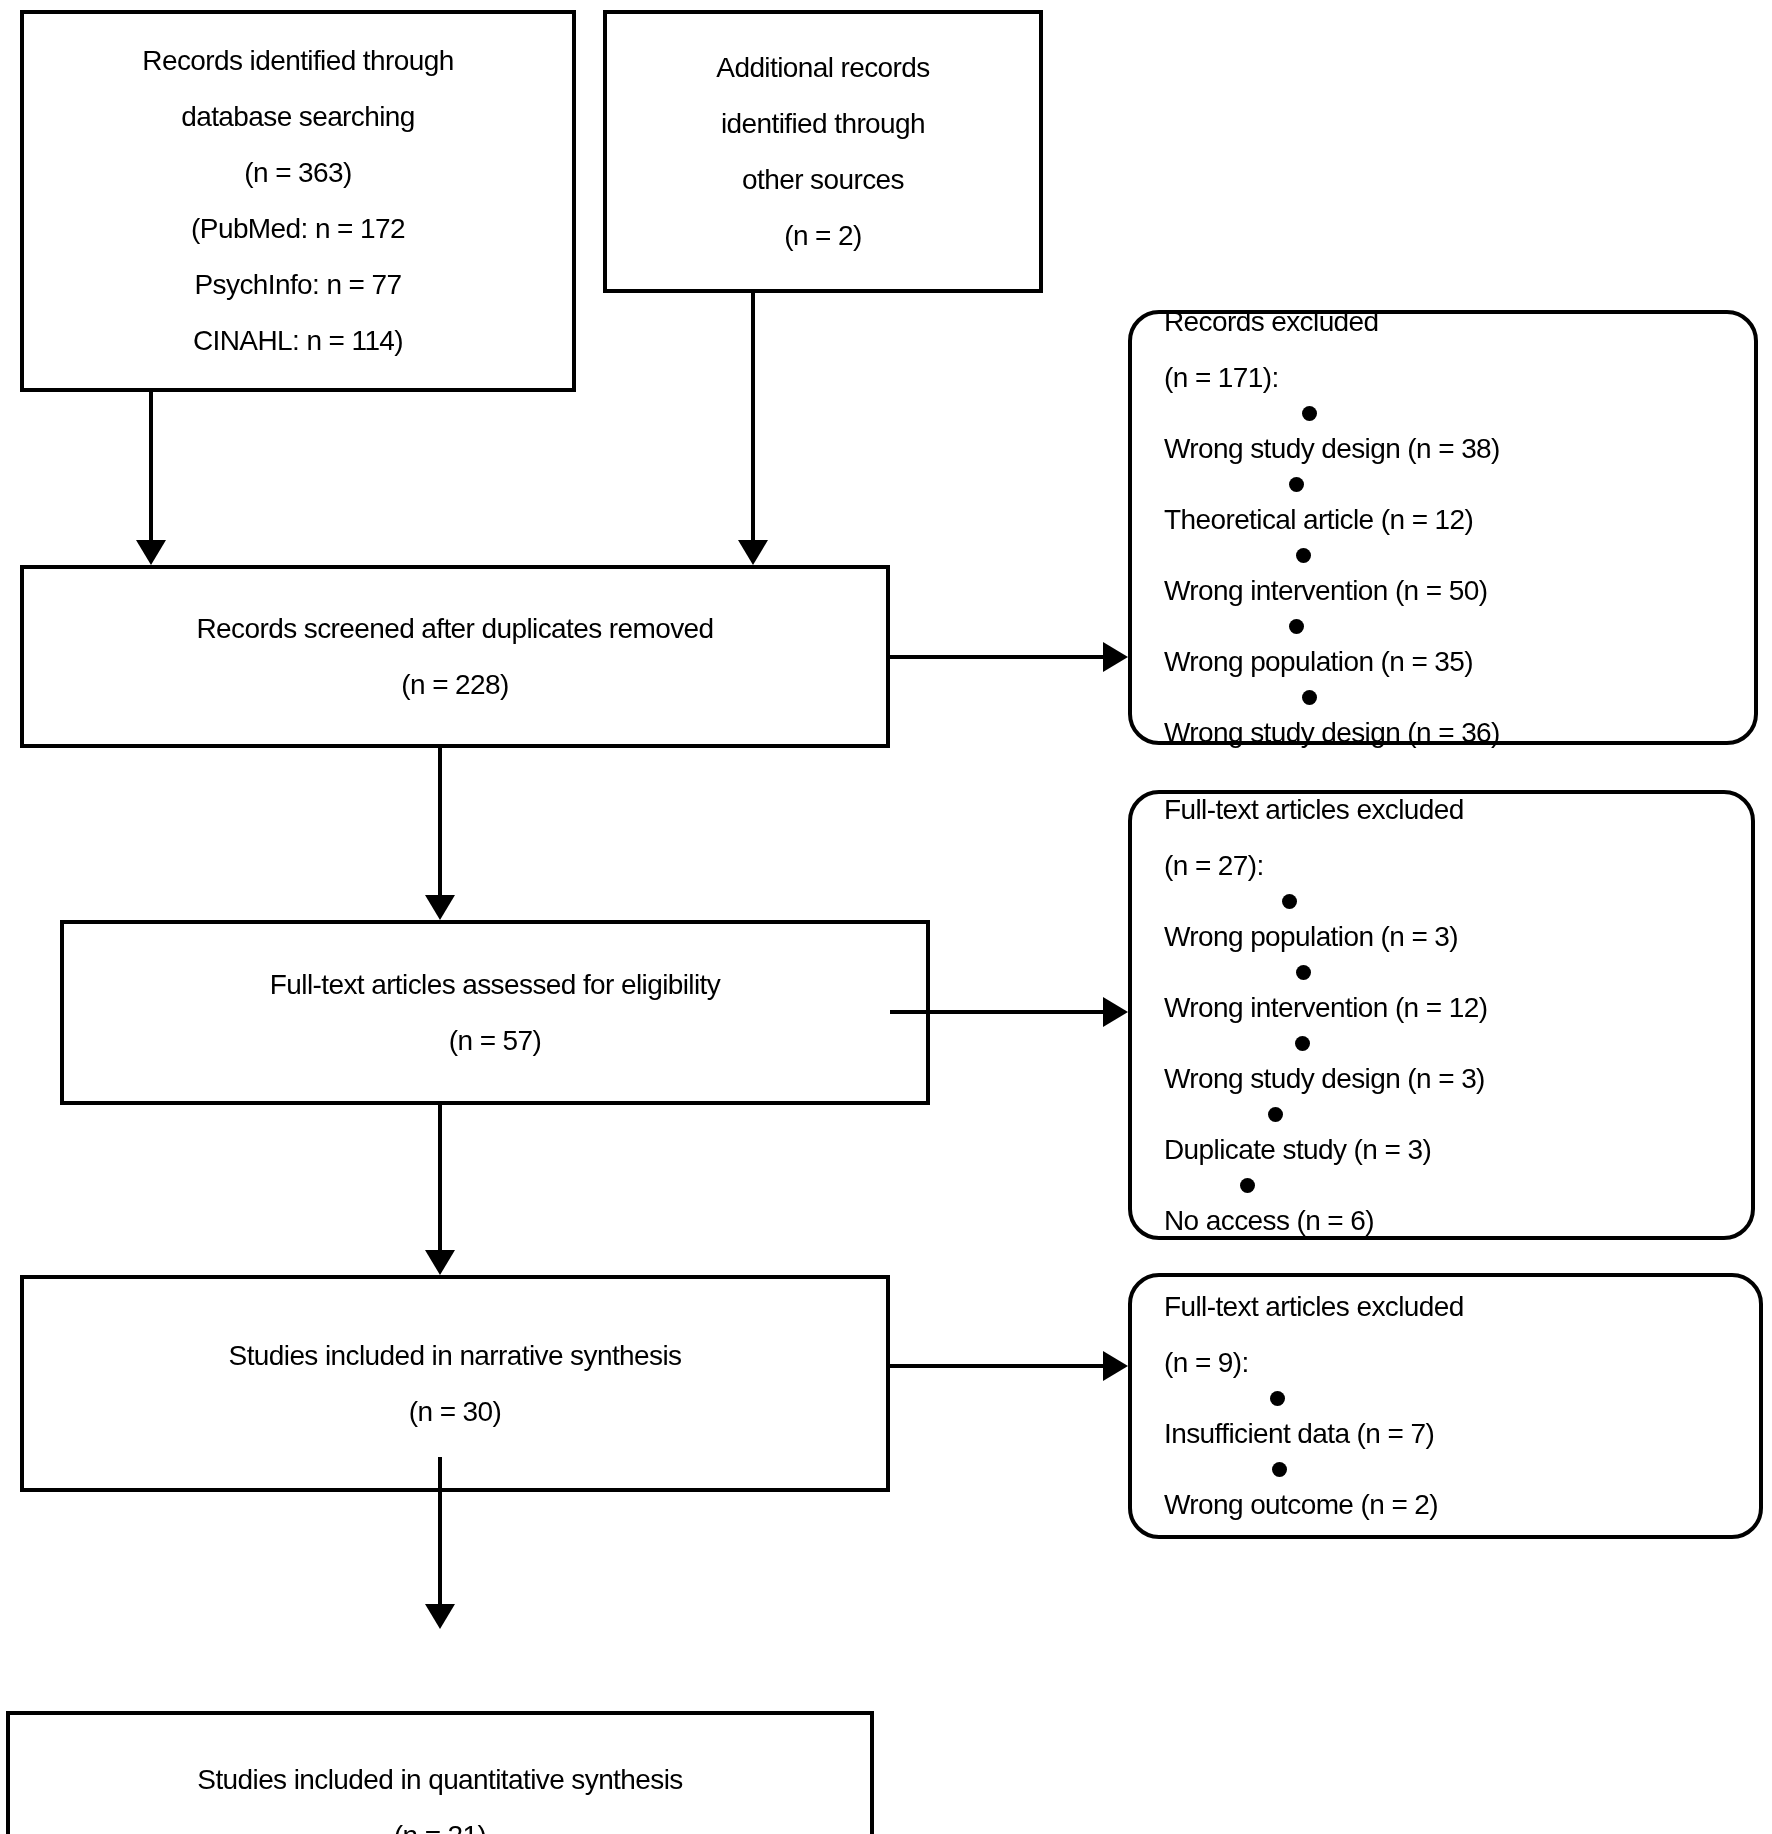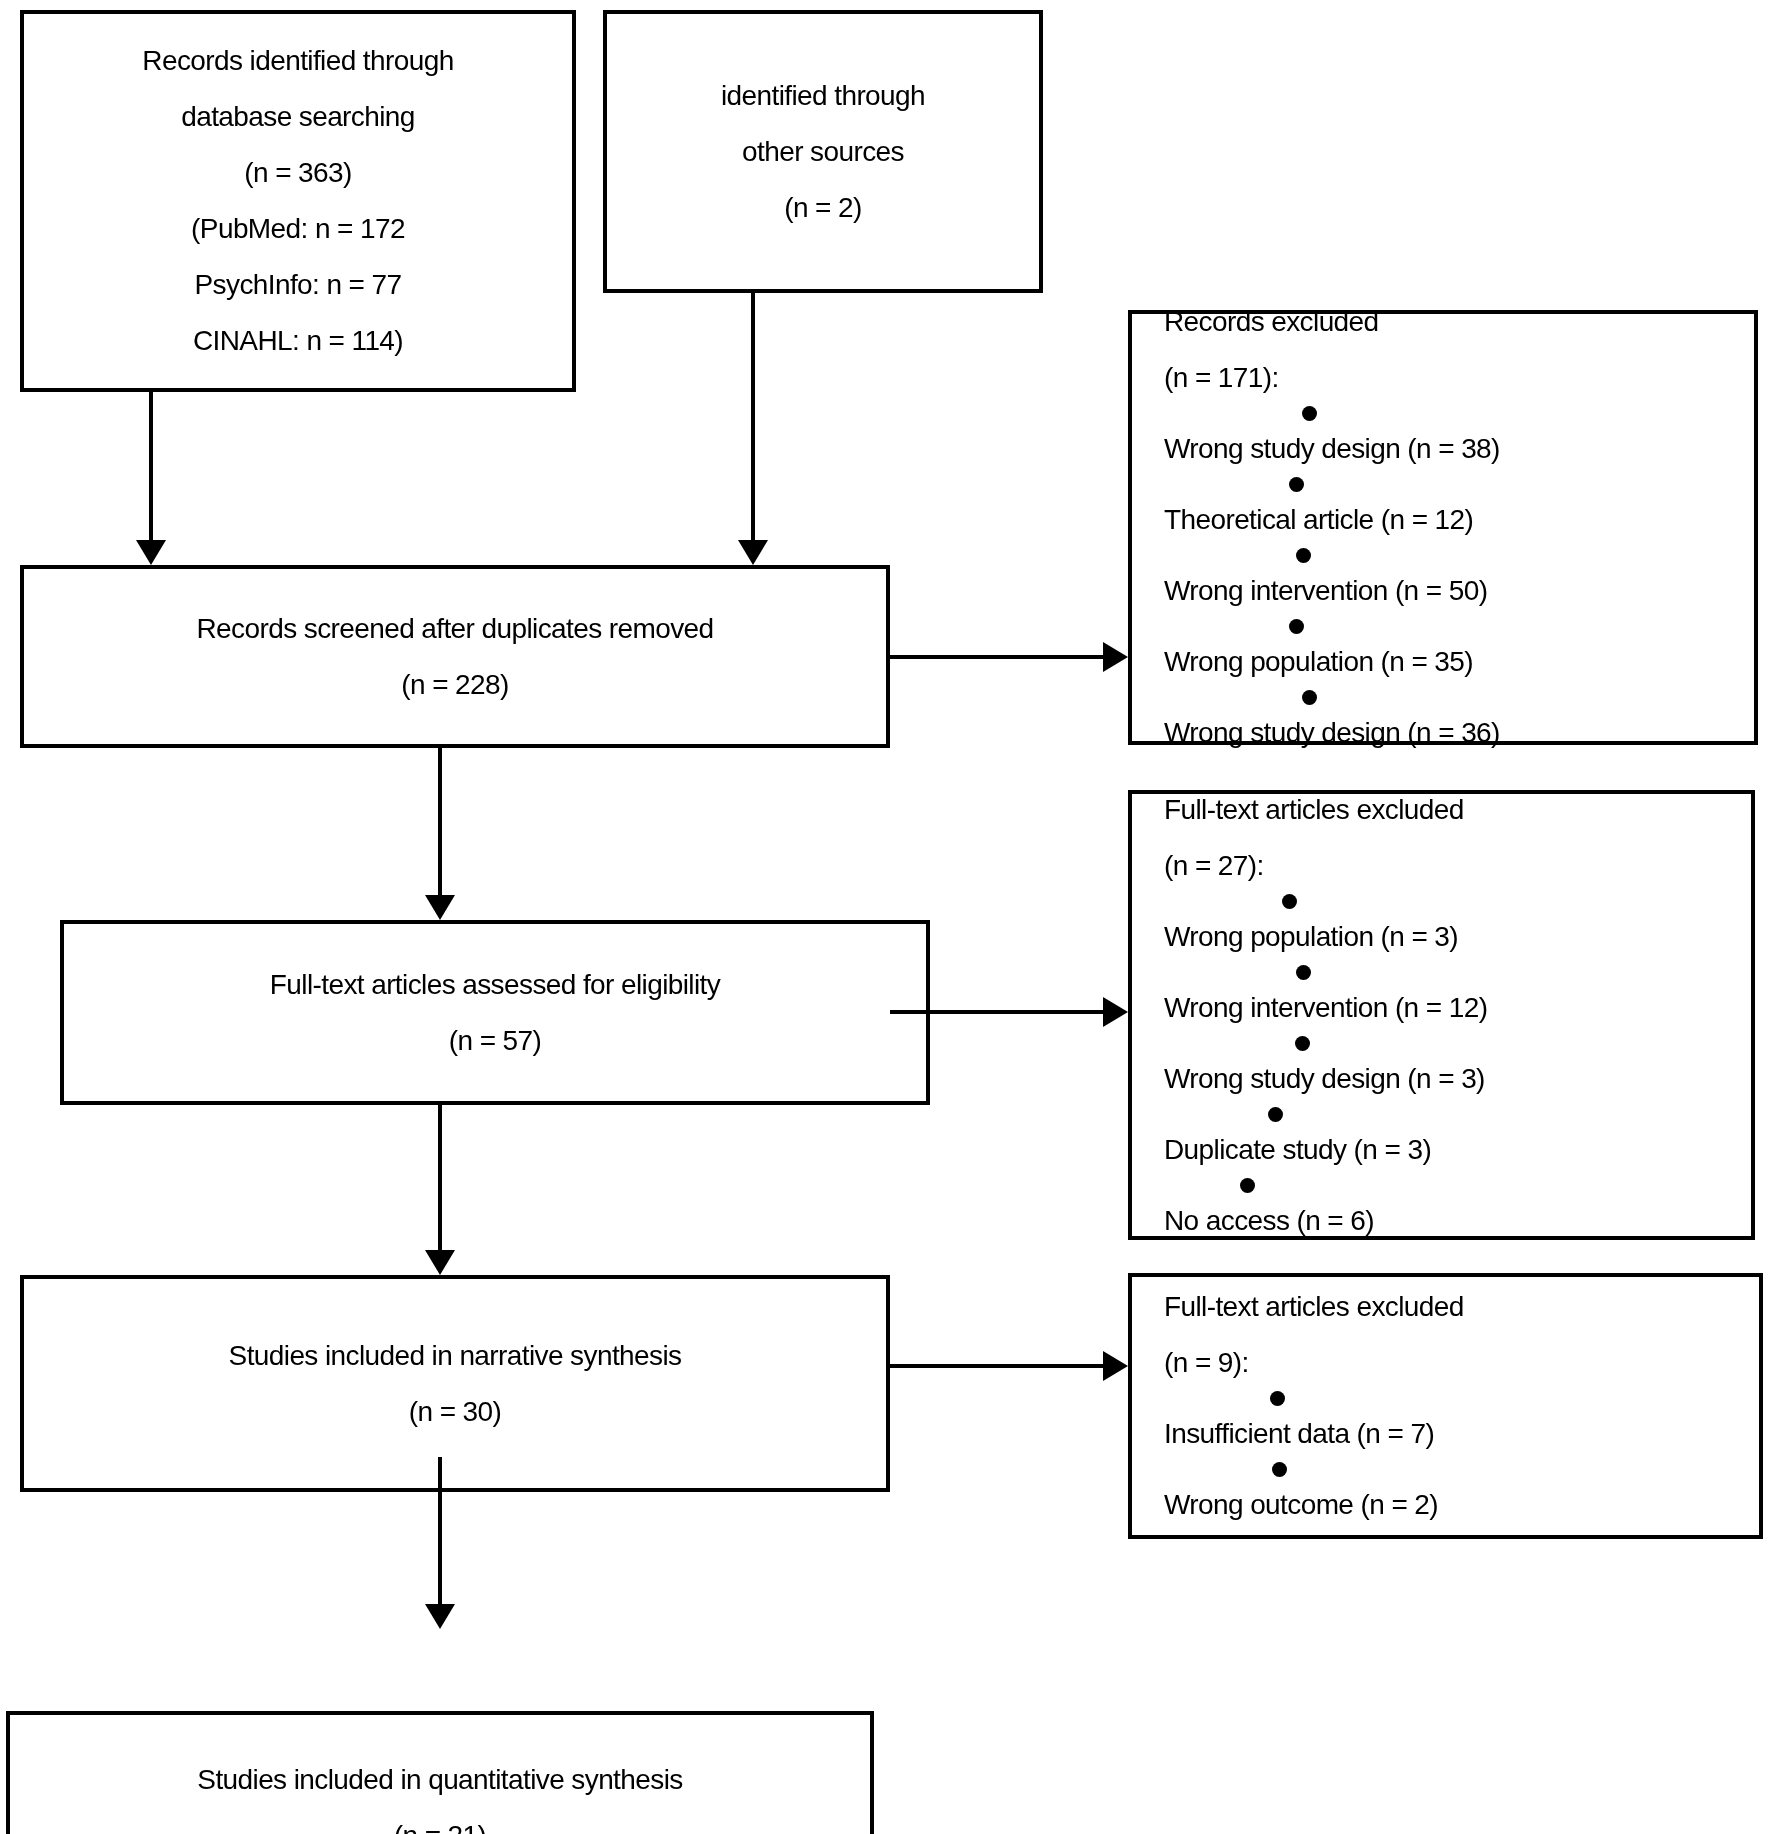--- a/index.html
+++ b/index.html
@@ -32,20 +32,21 @@
     align-items:center;
     text-align:center;
   }
   .box.bullets{
     display:flex;
     flex-direction:column;
     justify-content:center;
     align-items:flex-start;
     text-align:right;
     padding:10px 10px 10px 32px;
+    border-radius:31px;
   }
   .line{
     line-height:56px;
     white-space:nowrap;
   }
   .bullet-row{
     display:flex;
     align-items:center;
     line-height:56px;
     white-space:nowrap;
@@ -93,20 +94,21 @@
   <div class="box center" style="left:20px;top:10px;width:556px;height:382px;">
     <div class="line">Records identified through</div>
     <div class="line">database searching</div>
     <div class="line">(n = 363)</div>
     <div class="line">(PubMed: n = 172</div>
     <div class="line">PsychInfo: n = 77</div>
     <div class="line">CINAHL: n = 114)</div>
   </div>
 
   <div class="box center" style="left:603px;top:10px;width:440px;height:283px;">
+    <div class="line">Additional records</div>
     <div class="line">identified through</div>
     <div class="line">other sources</div>
     <div class="line">(n = 2)</div>
   </div>
 
   <div class="box bullets" style="left:1128px;top:310px;width:630px;height:435px;">
     <div class="line">Records excluded</div>
     <div class="line">(n = 171):</div>
     <div class="bullet-row">
       <span class="dot"></span>

